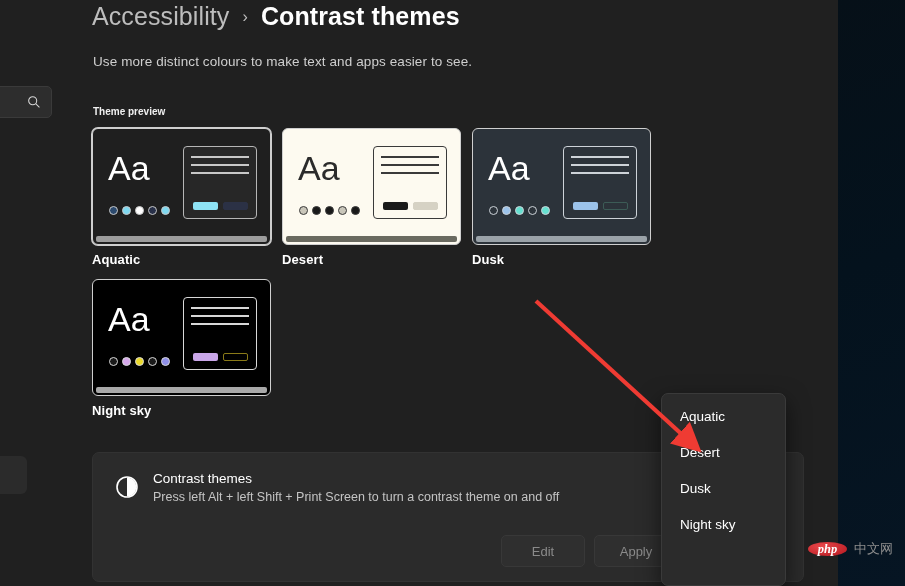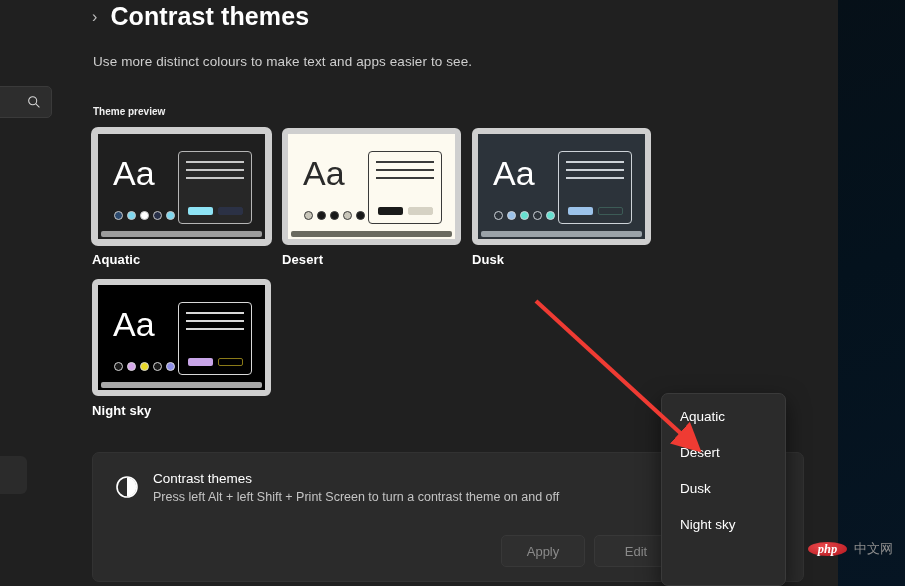--- a/index.html
+++ b/index.html
@@ -60,21 +60,21 @@
   .cards {
     position: absolute; left: 92px; top: 128px;
     width: 580px;
     display: flex; flex-wrap: wrap; gap: 0px;
   }
   .card-wrap { width: 190px; margin-bottom: 12px; }
   .card {
     position: relative;
     width: 179px; height: 117px;
     border-radius: 6px; overflow: hidden;
-    border: 6px solid #f9a8d4;
+    border: 1px solid #f9a8d4;
   }
   .card.selected { box-shadow: 0 0 0 1px #cfcfcf; }
   .aa {
     position: absolute; left: 15px; top: 22px;
     font-size: 34px; font-weight: 400; line-height: 1;
     font-family: "Liberation Sans", sans-serif;
   }
   .dots {
     position: absolute; left: 16px; top: 77px;
     display: flex; gap: 4px;
@@ -171,20 +171,21 @@
     <span class="search-icon">
       <svg width="14" height="14" viewBox="0 0 16 16">
         <circle cx="6.5" cy="6.5" r="4.6" fill="none" stroke="#d8d8d8" stroke-width="1.2"></circle>
         <line x1="9.9" y1="9.9" x2="14.2" y2="14.2" stroke="#d8d8d8" stroke-width="1.2"></line>
       </svg>
     </span>
   </div>
   <div class="left-stub"></div>
 
   <div class="breadcrumb">
+    <span class="bc-parent">Accessibility</span>
     <span class="bc-sep">›</span>
     <span class="bc-current">Contrast themes</span>
   </div>
   <div class="subtitle">Use more distinct colours to make text and apps easier to see.</div>
   <div class="section-label">Theme preview</div>
 
   <div class="cards" id="cards">
       <div class="card-wrap">
         <div class="card selected" style="background: rgb(31, 31, 31); border-color: rgb(207, 207, 207);">
           <div class="aa" style="color: rgb(255, 255, 255);">Aa</div>
@@ -294,22 +295,22 @@
           <circle cx="12" cy="12" r="10" fill="none" stroke="#ffffff" stroke-width="1.6"></circle>
           <path d="M12 2.6 A9.4 9.4 0 0 1 12 21.4 Z" fill="#ffffff"></path>
         </svg>
       </span>
       <div>
         <div class="panel-title">Contrast themes</div>
         <div class="panel-desc">Press left Alt + left Shift + Print Screen to turn a contrast theme on and off</div>
       </div>
     </div>
     <div class="panel-actions">
+      <div class="btn">Edit</div>
       <div class="btn">Apply</div>
-      <div class="btn">Edit</div>
     </div>
   </div>
 
   <div class="dropdown" id="dropdown">
       <div class="dd-item">Aquatic</div>
       <div class="dd-item">Desert</div>
       <div class="dd-item">Dusk</div>
       <div class="dd-item">Night sky</div>
     </div>
 

